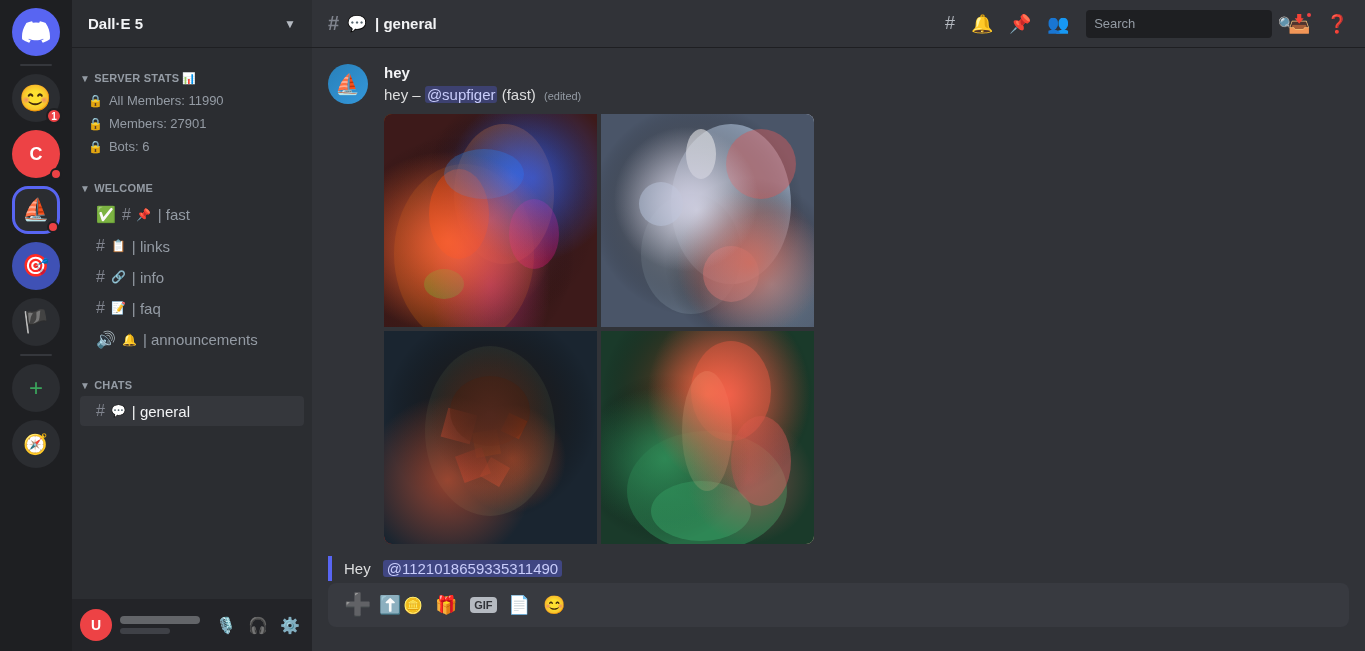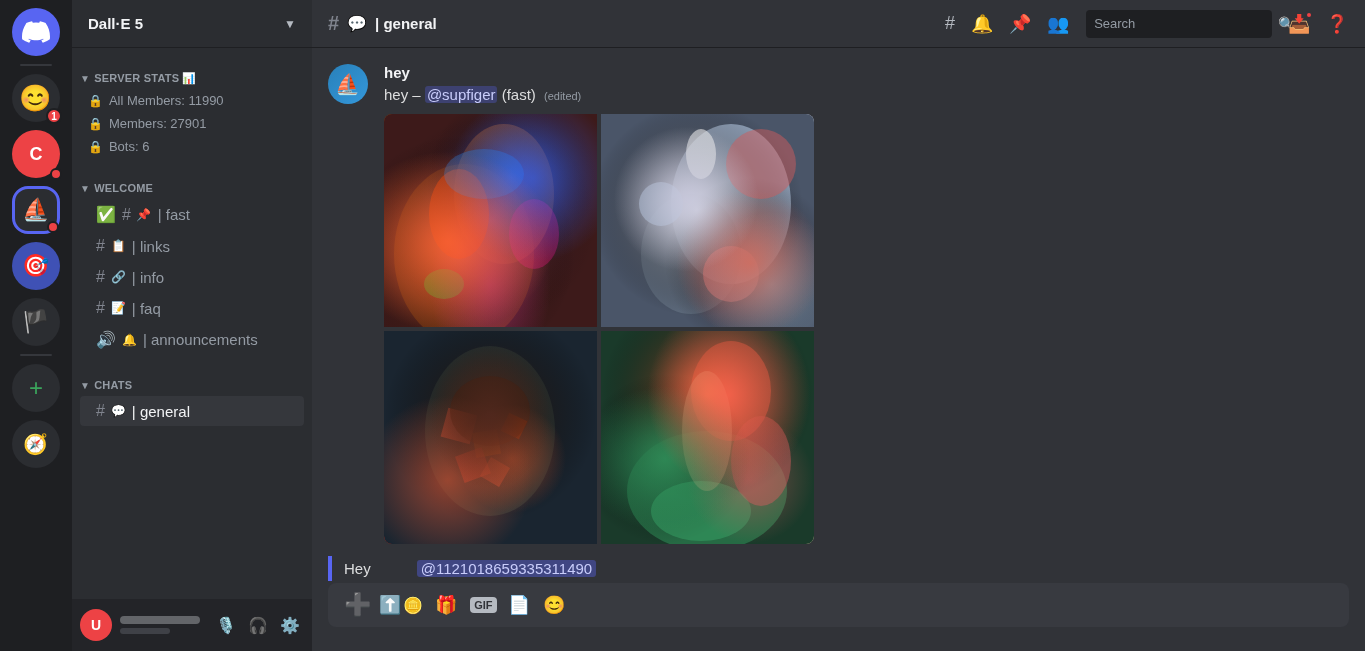--- a/index.html
+++ b/index.html
@@ -366,21 +366,20 @@
     }
     .preview-text {
       font-size: 15px;
       color: #dcddde;
     }
     .preview-mention {
       background: rgba(88, 101, 242, 0.3);
       color: #c9cdfb;
       border-radius: 3px;
       padding: 0 2px;
-      margin-left: 34px;
     }
 
     
     ::-webkit-scrollbar { width: 4px; }
     ::-webkit-scrollbar-track { background: transparent; }
     ::-webkit-scrollbar-thumb { background: #1a1b1e; border-radius: 4px; }
 
     
     .si-blue { background: #5865f2; }
     .si-dark { background: #2b2d31; }

